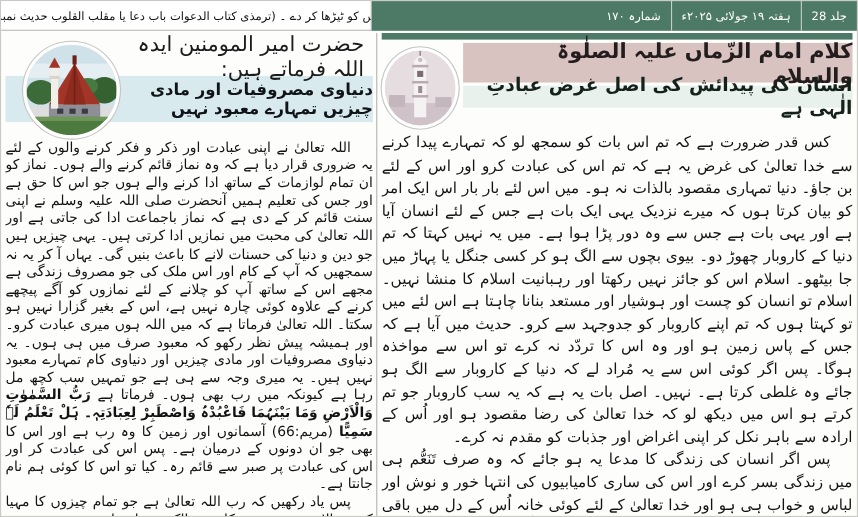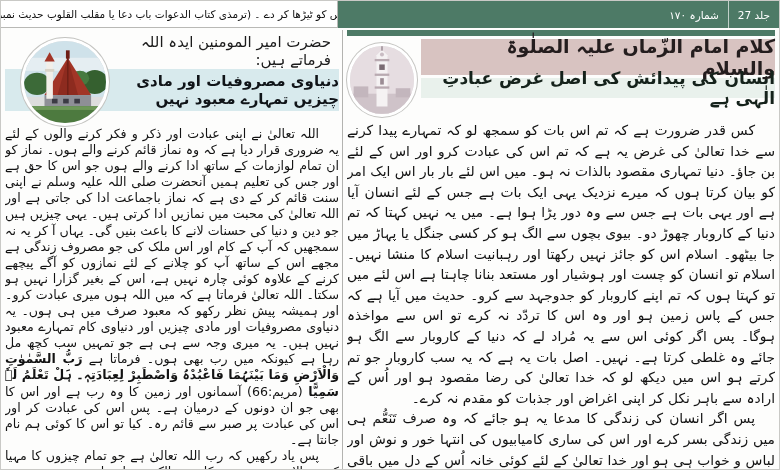--- a/index.html
+++ b/index.html
@@ -49,21 +49,21 @@
   }
   .r-photo { left:0px; top:4px; width:70px; height:74px; }
   .l-photo { left:16px; top:2px; width:88px; height:88px; }
   .photo-circle svg { display:block; width:100%; height:100%; }
 
   
   .l-header { position:relative; height:86px; }
   .l-kicker {
     margin:8px 8px 0 118px; height:30px;
     display:flex; align-items:center; justify-content:center;
-    direction:rtl; font-size:15px; color:#1b1b1b;
+    direction:rtl; font-size:19px; color:#1b1b1b;
   }
   .l-headline {
     height:42px; margin-top:3px; background:#d8eaed;
     display:flex; align-items:center; justify-content:center;
     padding-left:82px; direction:rtl;
     font-size:15px; font-weight:bold; color:#101418;
   }
 
   
   .body-text { direction:rtl; text-align:justify; color:#131313; }
@@ -73,21 +73,22 @@
   .verse { font-weight:bold; }
 </style>
 </head>
 <body>
 
 <div class="page">
 
   <div class="masthead">
     <div class="masthead-note">چاہے اس کو ٹیڑھا کر دے ۔ (ترمذی کتاب الدعوات باب دعا یا مقلب القلوب حدیث نمبر ۳۵۲۲)</div>
     <div class="masthead-dates">
-      <div class="mseg">جلد 27</div>
+      <div class="mseg">جلد 28</div>
+      <div class="mseg">ہفتہ ۱۹ جولائی ۲۰۲۵ء</div>
       <div class="mseg">شمارہ ۱۷۰</div>
     </div>
   </div>
 
   <div class="columns">
 
     <div class="col-left">
       <div class="l-header">
         <div class="photo-circle l-photo">
           <svg viewBox="0 0 88 88">

